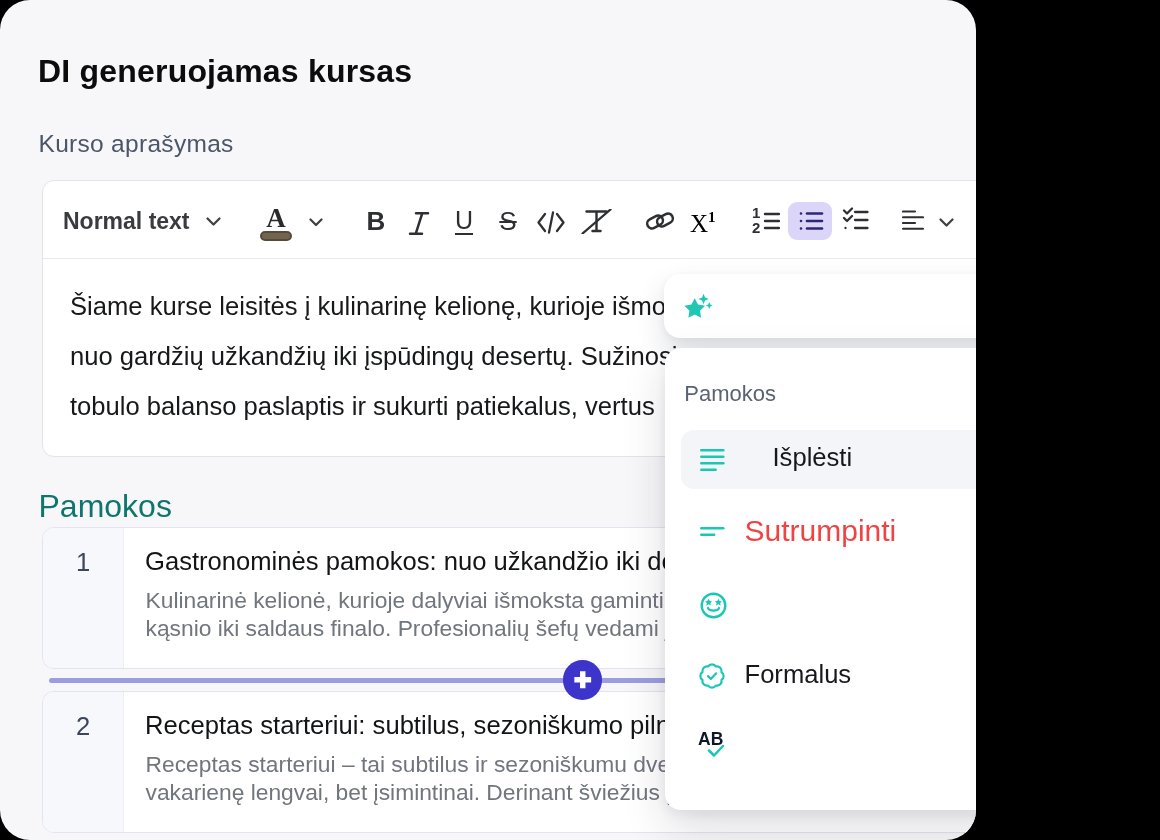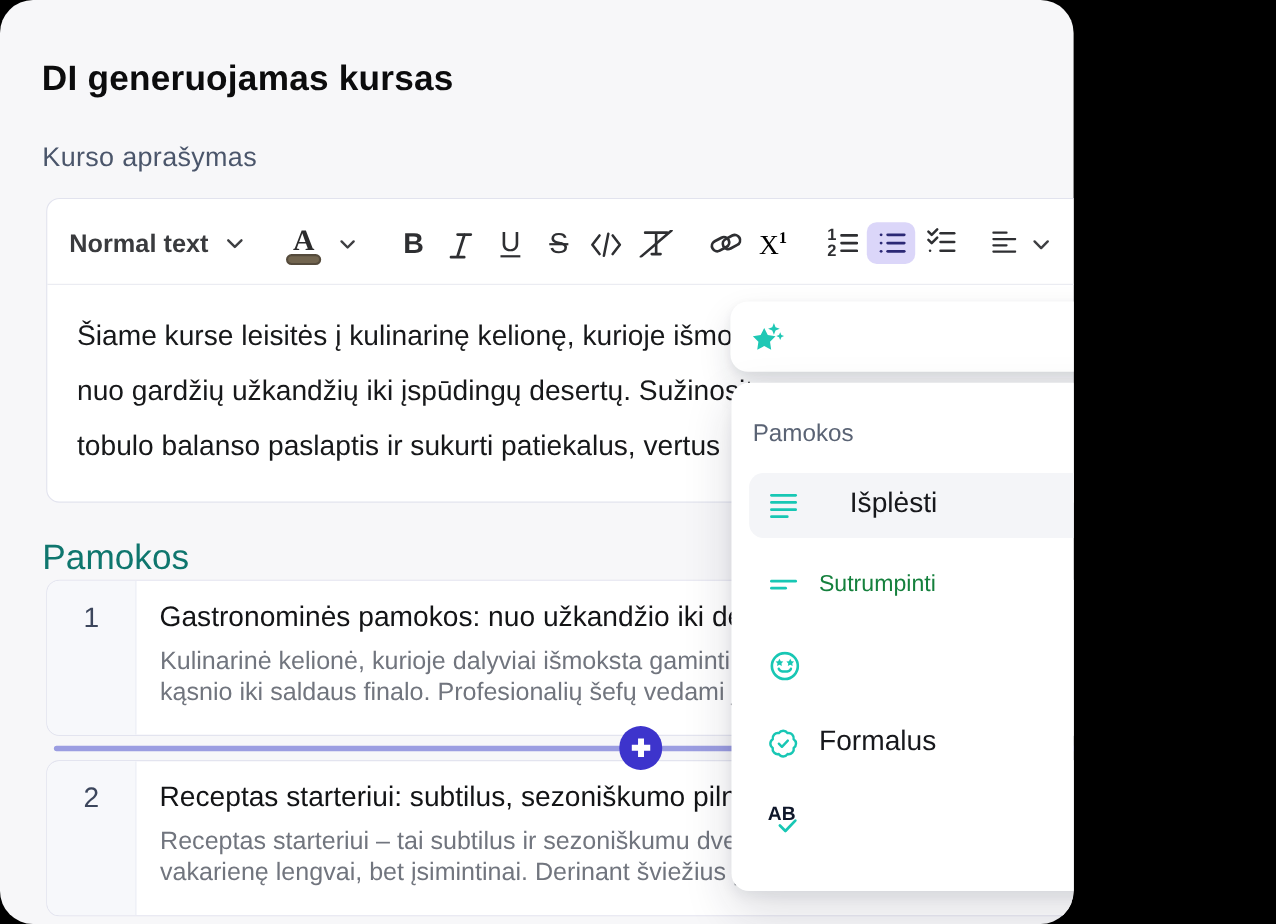--- a/index.html
+++ b/index.html
@@ -157,21 +157,21 @@
     </g>
   </svg>
   <div class="abs" style="left:744.5px;top:442px;font-size:25.6px;line-height:30px;color:#17181c;margin-left:28px;">Išplėsti</div>
 
   <svg class="abs" style="left:699.5px;top:525px;" width="25" height="13" viewBox="0 0 25 13">
     <g stroke="#18c7b4" stroke-width="2.5" stroke-linecap="round">
       <line x1="1.3" y1="3.3" x2="23.3" y2="3.3"></line>
       <line x1="1.3" y1="9.7" x2="14.2" y2="9.7"></line>
     </g>
   </svg>
-  <div class="abs" style="left:744.5px;top:516.2px;font-size:21px;line-height:30px;color:#15803d;">Sutrumpinti</div>
+  <div class="abs" style="left:744.5px;top:516.2px;font-size:30px;line-height:30px;color:#ef4444;">Sutrumpinti</div>
 
   <svg class="abs" style="left:699.5px;top:591.5px;" width="27" height="27" viewBox="0 0 27 27">
     <circle cx="13.5" cy="13.5" r="11.8" fill="none" stroke="#18c7b4" stroke-width="2.4"></circle>
     <path d="M8 16 C9 19.4, 18 19.4, 19 16" fill="none" stroke="#18c7b4" stroke-width="2.3" stroke-linecap="round"></path>
     <path d="M8.6 6.8 L9.8 9.1 L12.1 9.4 L10.4 11.1 L10.8 13.5 L8.6 12.3 L6.4 13.5 L6.8 11.1 L5.1 9.4 L7.4 9.1 Z" fill="#18c7b4"></path>
     <path d="M18.4 6.8 L19.6 9.1 L21.9 9.4 L20.2 11.1 L20.6 13.5 L18.4 12.3 L16.2 13.5 L16.6 11.1 L14.9 9.4 L17.2 9.1 Z" fill="#18c7b4"></path>
   </svg>
 
   <svg class="abs" style="left:698px;top:661.5px;" width="28" height="28" viewBox="0 0 24 24">
     <path d="M3.85 8.62a4 4 0 0 1 4.78-4.77 4 4 0 0 1 6.74 0 4 4 0 0 1 4.78 4.78 4 4 0 0 1 0 6.74 4 4 0 0 1-4.77 4.78 4 4 0 0 1-6.75 0 4 4 0 0 1-4.78-4.77 4 4 0 0 1 0-6.76Z" fill="none" stroke="#18c7b4" stroke-width="1.9" stroke-linejoin="round"></path>

